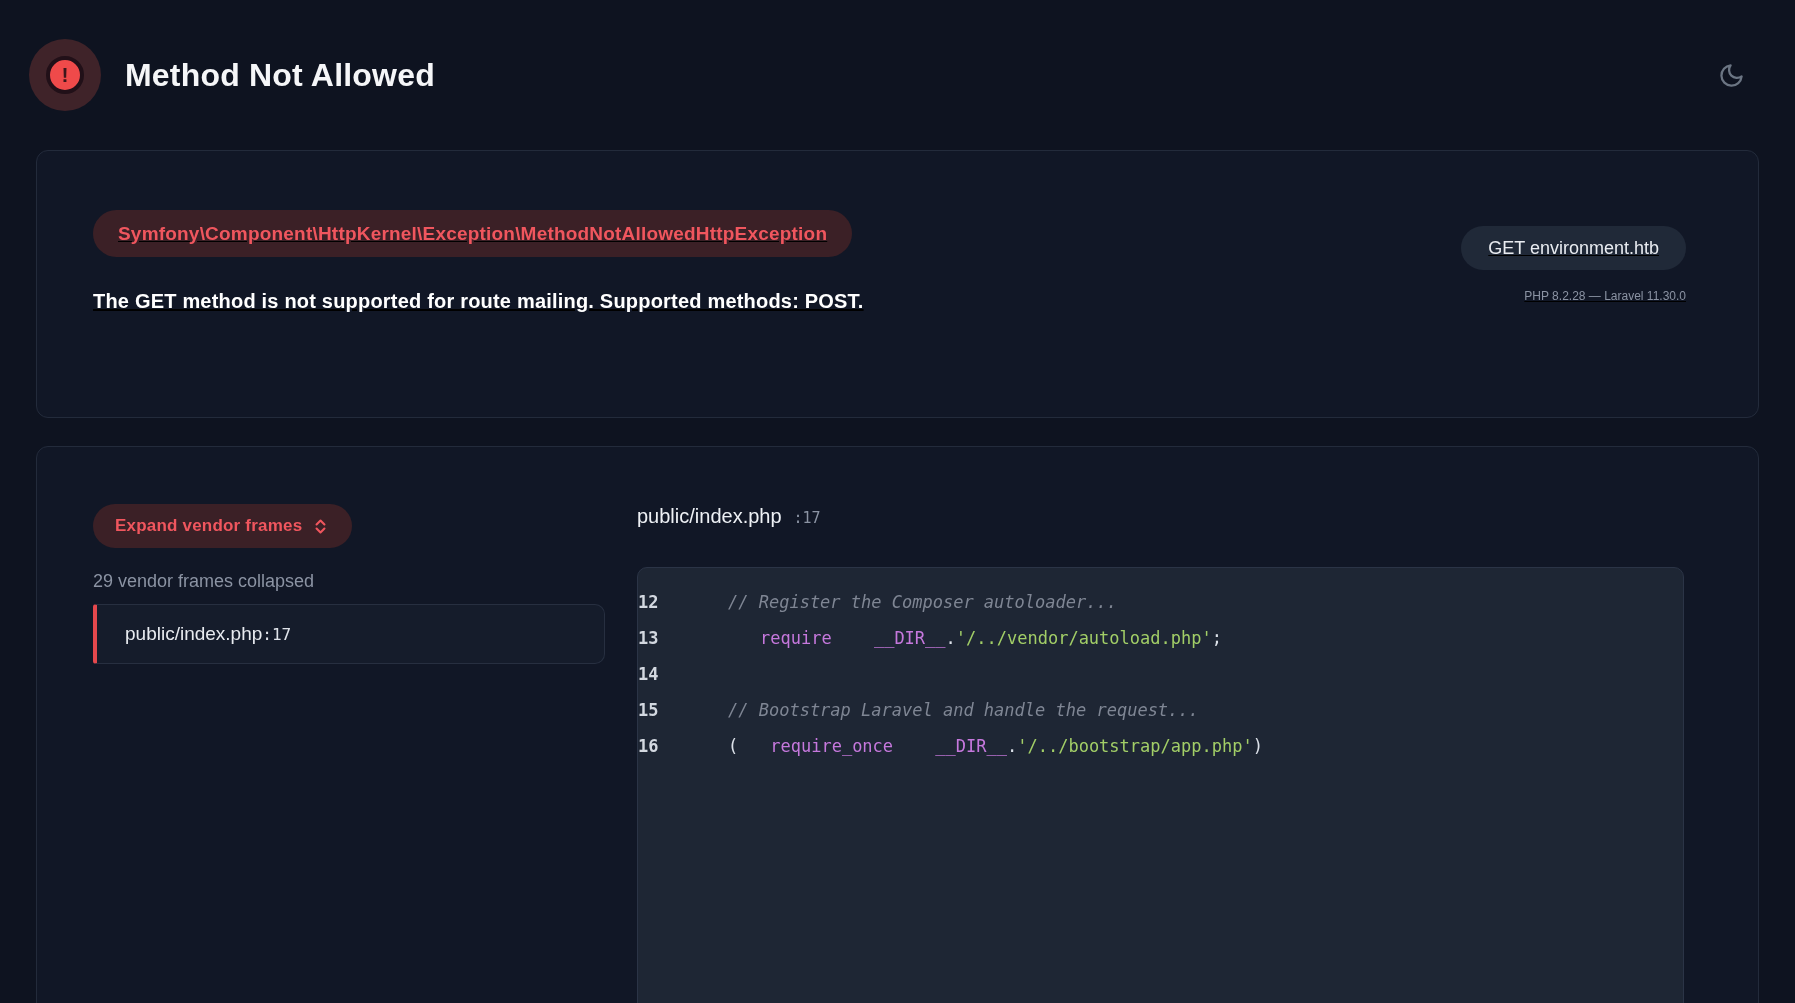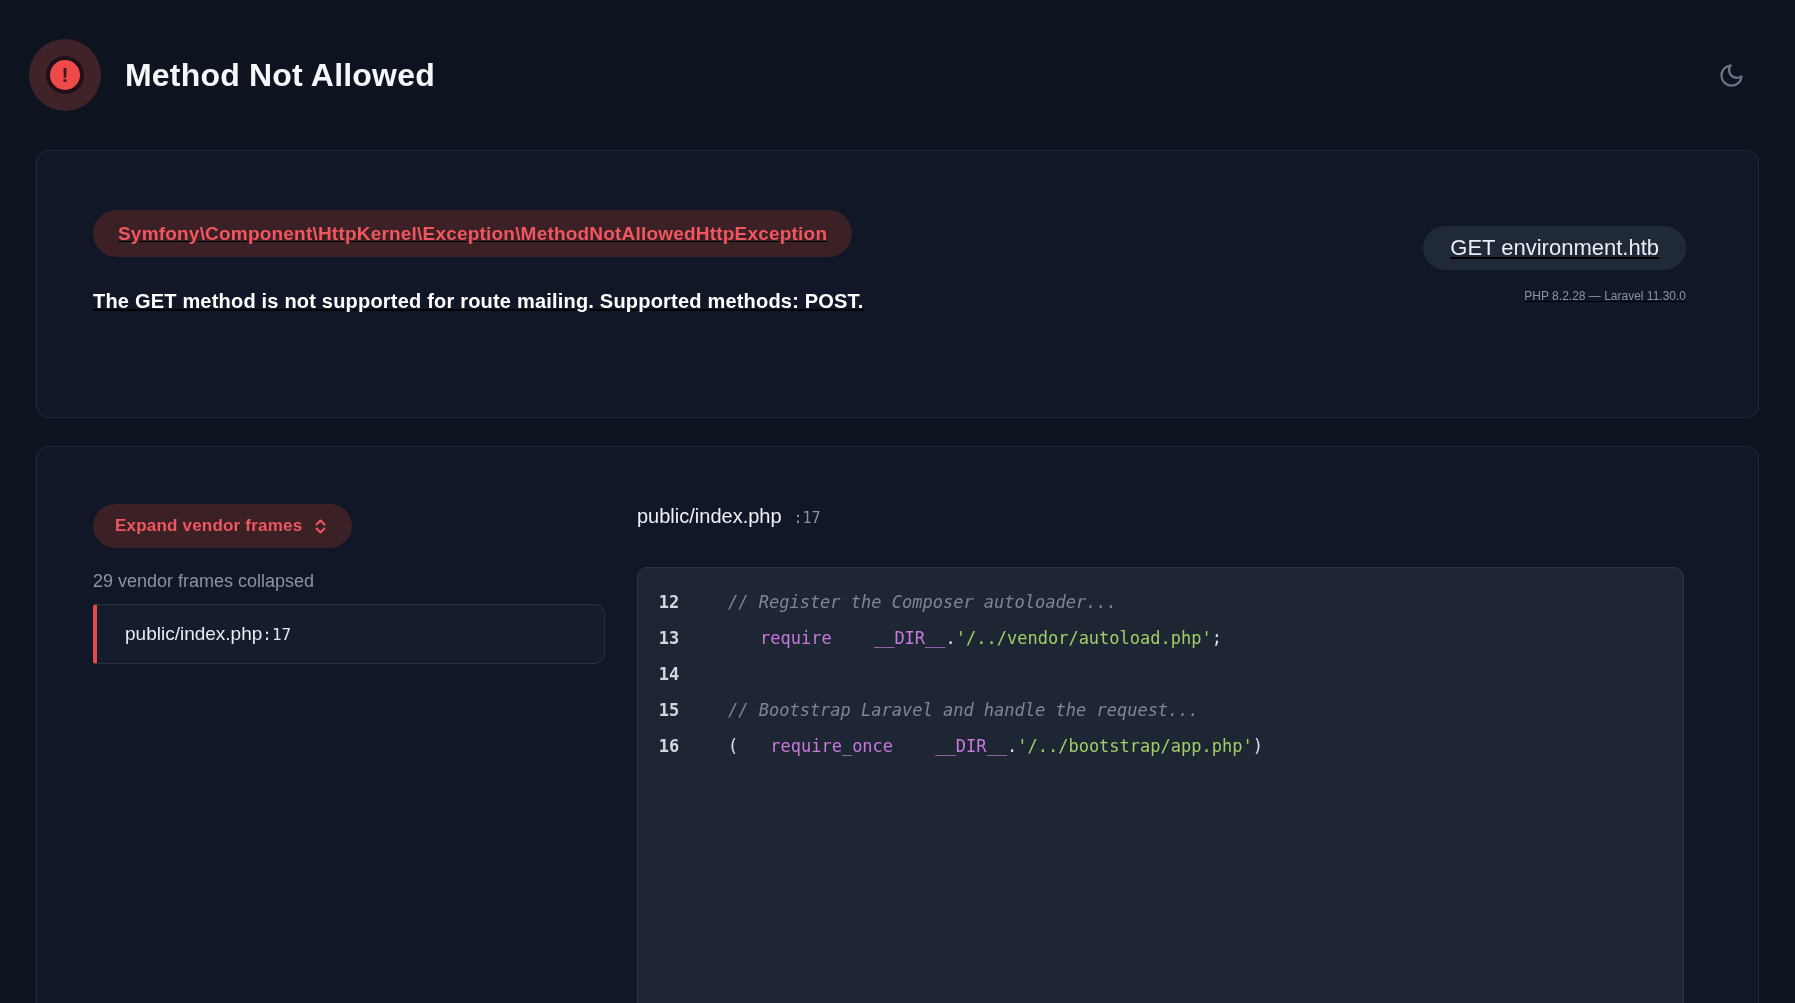--- a/index.html
+++ b/index.html
@@ -43,37 +43,37 @@
   .page-title{margin:0;font-size:32px;font-weight:700;color:var(--text-primary);letter-spacing:.2px;}
   .theme-toggle{margin-left:auto;background:none;border:none;padding:6px;cursor:pointer;display:flex;align-items:center;}
   .theme-toggle svg{width:27px;height:27px;stroke:#6b7583;fill:none;stroke-width:2;stroke-linecap:round;stroke-linejoin:round;}
   
   .card{margin:0 36px;background:var(--card-bg);border:1px solid var(--card-border);border-radius:12px;}
   .exception-card{display:flex;justify-content:space-between;align-items:flex-start;height:268px;padding:59px 72px 0 56px;margin-bottom:28px;text-decoration:underline;}
   .exc-left{display:flex;flex-direction:column;align-items:flex-start;min-width:0;}
   .exc-badge{display:inline-flex;align-items:center;height:47px;padding:0 25px;border-radius:999px;background:var(--red-badge-bg);color:var(--accent-red);font-size:19px;font-weight:700;letter-spacing:.2px;}
   .exc-message{margin:33px 0 16px;font-size:20px;font-weight:700;color:#ffffff;letter-spacing:.2px;}
   .exc-right{display:flex;flex-direction:column;align-items:flex-end;padding-top:16px;flex:none;}
-  .req-pill{display:inline-flex;align-items:center;height:44px;padding:16px 27px;border-radius:999px;background:var(--pill-bg);color:#e9ecf1;font-size:22px;}
+  .req-pill{display:inline-flex;align-items:center;height:44px;padding:16px 27px;border-radius:999px;background:var(--pill-bg);color:#e9ecf1;font-size:18px;}
   .versions{margin-top:19px;color:var(--muted-text);font-size:12px;}
   
   .trace-card{display:flex;gap:32px;height:780px;padding:57px 74px 60px 56px;}
   .trace-left{width:512px;flex:none;}
   .expand-btn{display:inline-flex;align-items:center;gap:9px;height:44px;padding:0 22px;border-radius:999px;background:var(--red-badge-bg);color:var(--accent-red);font-size:17px;font-weight:700;border:none;cursor:pointer;font-family:inherit;letter-spacing:.2px;}
   .expand-btn svg{width:19px;height:19px;stroke:currentColor;fill:none;stroke-width:2.6;stroke-linecap:round;stroke-linejoin:round;}
   .collapsed-note{margin:23px 0 12px;color:var(--muted-text);font-size:18px;}
   .frames-list{display:flex;flex-direction:column;gap:12px;}
   .frame-item{height:60px;display:flex;align-items:center;background:var(--frame-item-bg);border:1px solid var(--frame-item-border);border-left:4px solid var(--frame-marker);border-radius:3px 10px 10px 3px;padding:0 20px 0 28px;color:#e8ebf0;font-size:19px;cursor:pointer;}
   .frame-line{font-family:"DejaVu Sans Mono",monospace;font-size:16px;color:#dfe3ea;}
   .trace-right{flex:1;min-width:0;}
   .editor-header{display:flex;align-items:baseline;gap:12px;color:#eef1f5;font-size:20px;font-weight:500;line-height:24px;}
   .editor-line{font-family:"DejaVu Sans Mono",monospace;font-size:15px;color:var(--muted-text);font-weight:400;}
   .code-block{margin-top:37px;background:var(--code-bg);border:1px solid var(--code-border);border-radius:10px;padding:16px 0;min-height:462px;overflow:hidden;}
   .code-line{display:flex;height:36px;line-height:36px;font-family:"DejaVu Sans Mono",monospace;font-size:17px;white-space:pre;}
-  .gutter{width:62px;flex:none;text-align:center;color:var(--line-number);font-weight:700;}
+  .gutter{width:62px;flex:none;text-align:left;color:var(--line-number);font-weight:700;}
   .code-text{margin-left:28px;}
   .code-line.highlight{background:var(--highlight-bg);}
   .code-line.highlight .gutter{color:#ffffff;}
   .tok-comment{color:var(--syntax-comment);font-style:italic;}
   .tok-keyword{color:var(--syntax-keyword);margin-left:32px;}
   .tok-string{color:var(--syntax-string);}
   .tok-plain{color:var(--syntax-plain);}
   .tok-method{color:var(--syntax-method);}
   .tok-class{color:var(--syntax-class);}
   .tok-op{color:#ccd7e4;}

